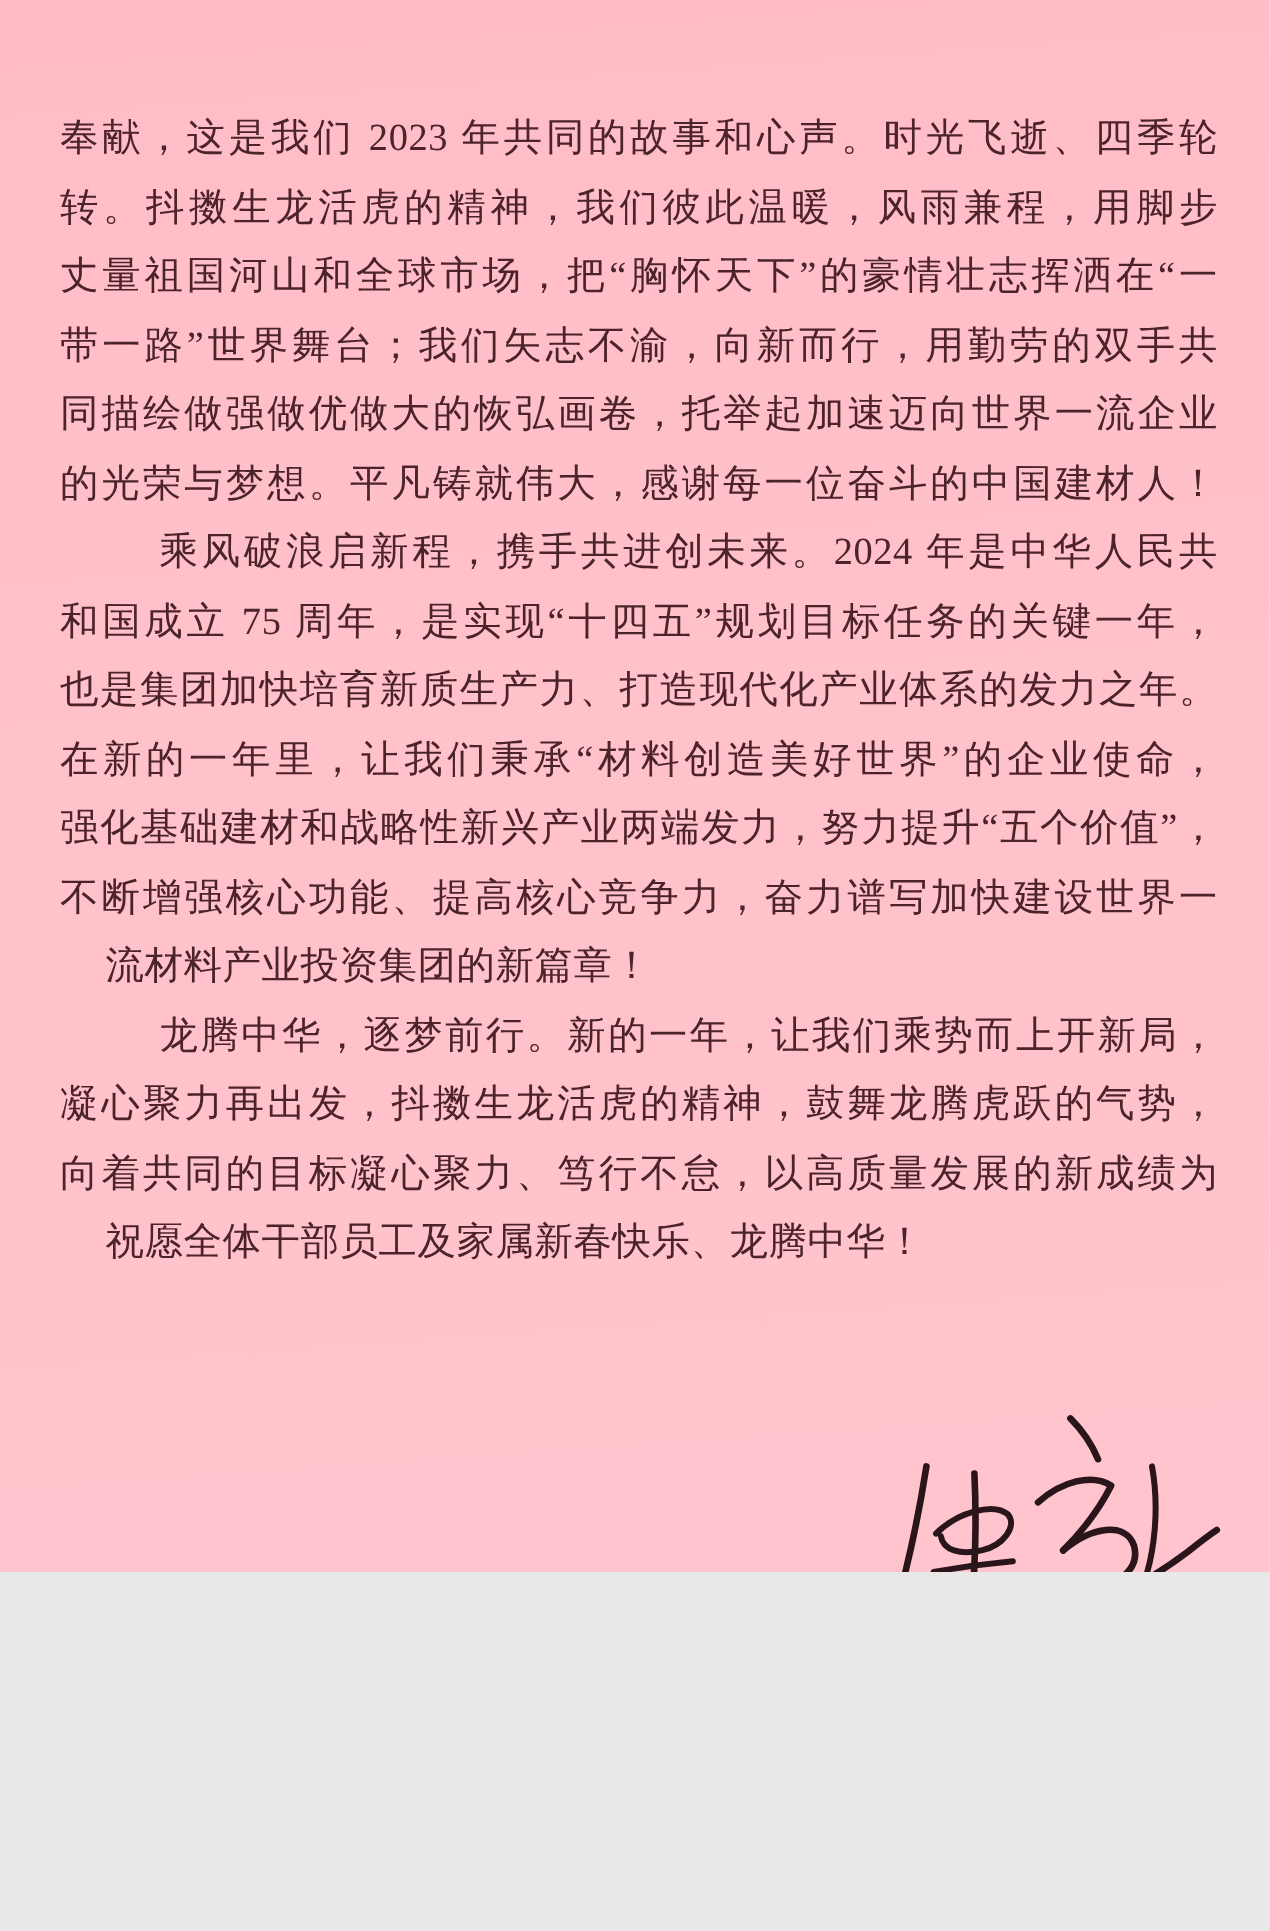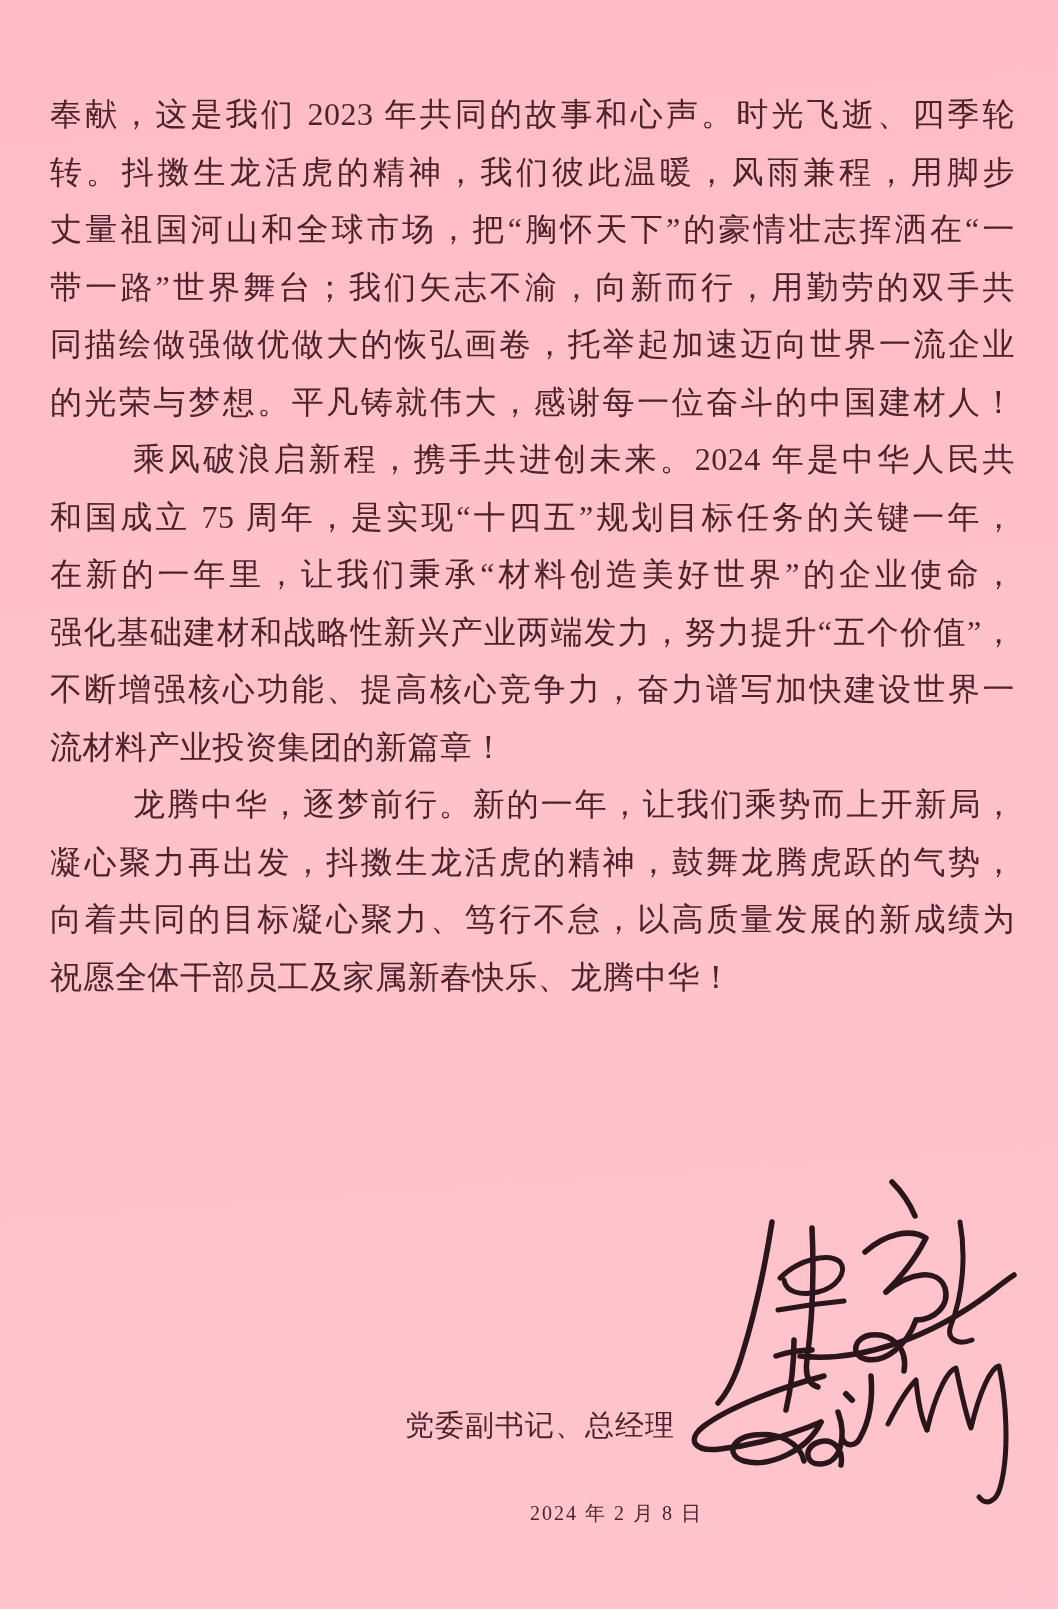--- a/index.html
+++ b/index.html
@@ -1,36 +1,36 @@
 <!DOCTYPE html>
 <html><head>
 <meta charset="utf-8">
 <style>
   html,body{margin:0;padding:0;background:#e8e8e8;}
   .page{
     position:relative;
-    width:1058px;height:1609px;
+    width:1058px;height:1310px;
     background:linear-gradient(176deg,#ffbcc7 0%,#ffc1ca 45%,#ffc4cd 100%);
     overflow:hidden;
     font-family:"Liberation Serif","DejaVu Serif",serif;
     color:#4d232a;
   }
   .body-text{
     position:absolute;left:50px;top:86px;width:965px;
     font-size:32px;line-height:57.5px;
     letter-spacing:0.5px;
   }
   .line{
     text-align:justify;
     -moz-text-align-last:justify;
     text-align-last:justify;
     text-justify:inter-character;
     white-space:normal;
   }
-  .line.short{ text-align-last:left; }
+  .line.short{ text-align-last:left;margin-left:38px; }
   .line.indent{ text-indent:83px;font-family:Liberation Serif, serif; }
   .sig-label{
     position:absolute;
     font-size:29px;
     letter-spacing:1px;
     white-space:nowrap;
     color:#4d232a;
   }
   .date-line{
     position:absolute;
@@ -57,20 +57,21 @@
 
   <div class="body-text">
       <div class="line">奉献，这是我们 2023 年共同的故事和心声。时光飞逝、四季轮</div>
       <div class="line">转。抖擞生龙活虎的精神，我们彼此温暖，风雨兼程，用脚步</div>
       <div class="line">丈量祖国河山和全球市场，把“胸怀天下”的豪情壮志挥洒在“一</div>
       <div class="line">带一路”世界舞台；我们矢志不渝，向新而行，用勤劳的双手共</div>
       <div class="line">同描绘做强做优做大的恢弘画卷，托举起加速迈向世界一流企业</div>
       <div class="line">的光荣与梦想。平凡铸就伟大，感谢每一位奋斗的中国建材人！</div>
       <div class="line indent">乘风破浪启新程，携手共进创未来。2024 年是中华人民共</div>
       <div class="line">和国成立 75 周年，是实现“十四五”规划目标任务的关键一年，</div>
+      <div class="line">也是集团加快培育新质生产力、打造现代化产业体系的发力之年。</div>
       <div class="line">在新的一年里，让我们秉承“材料创造美好世界”的企业使命，</div>
       <div class="line">强化基础建材和战略性新兴产业两端发力，努力提升“五个价值”，</div>
       <div class="line">不断增强核心功能、提高核心竞争力，奋力谱写加快建设世界一</div>
       <div class="line short">流材料产业投资集团的新篇章！</div>
       <div class="line indent">龙腾中华，逐梦前行。新的一年，让我们乘势而上开新局，</div>
       <div class="line">凝心聚力再出发，抖擞生龙活虎的精神，鼓舞龙腾虎跃的气势，</div>
       <div class="line">向着共同的目标凝心聚力、笃行不怠，以高质量发展的新成绩为</div>
       <div class="line short">祝愿全体干部员工及家属新春快乐、龙腾中华！</div>
     </div>
 

